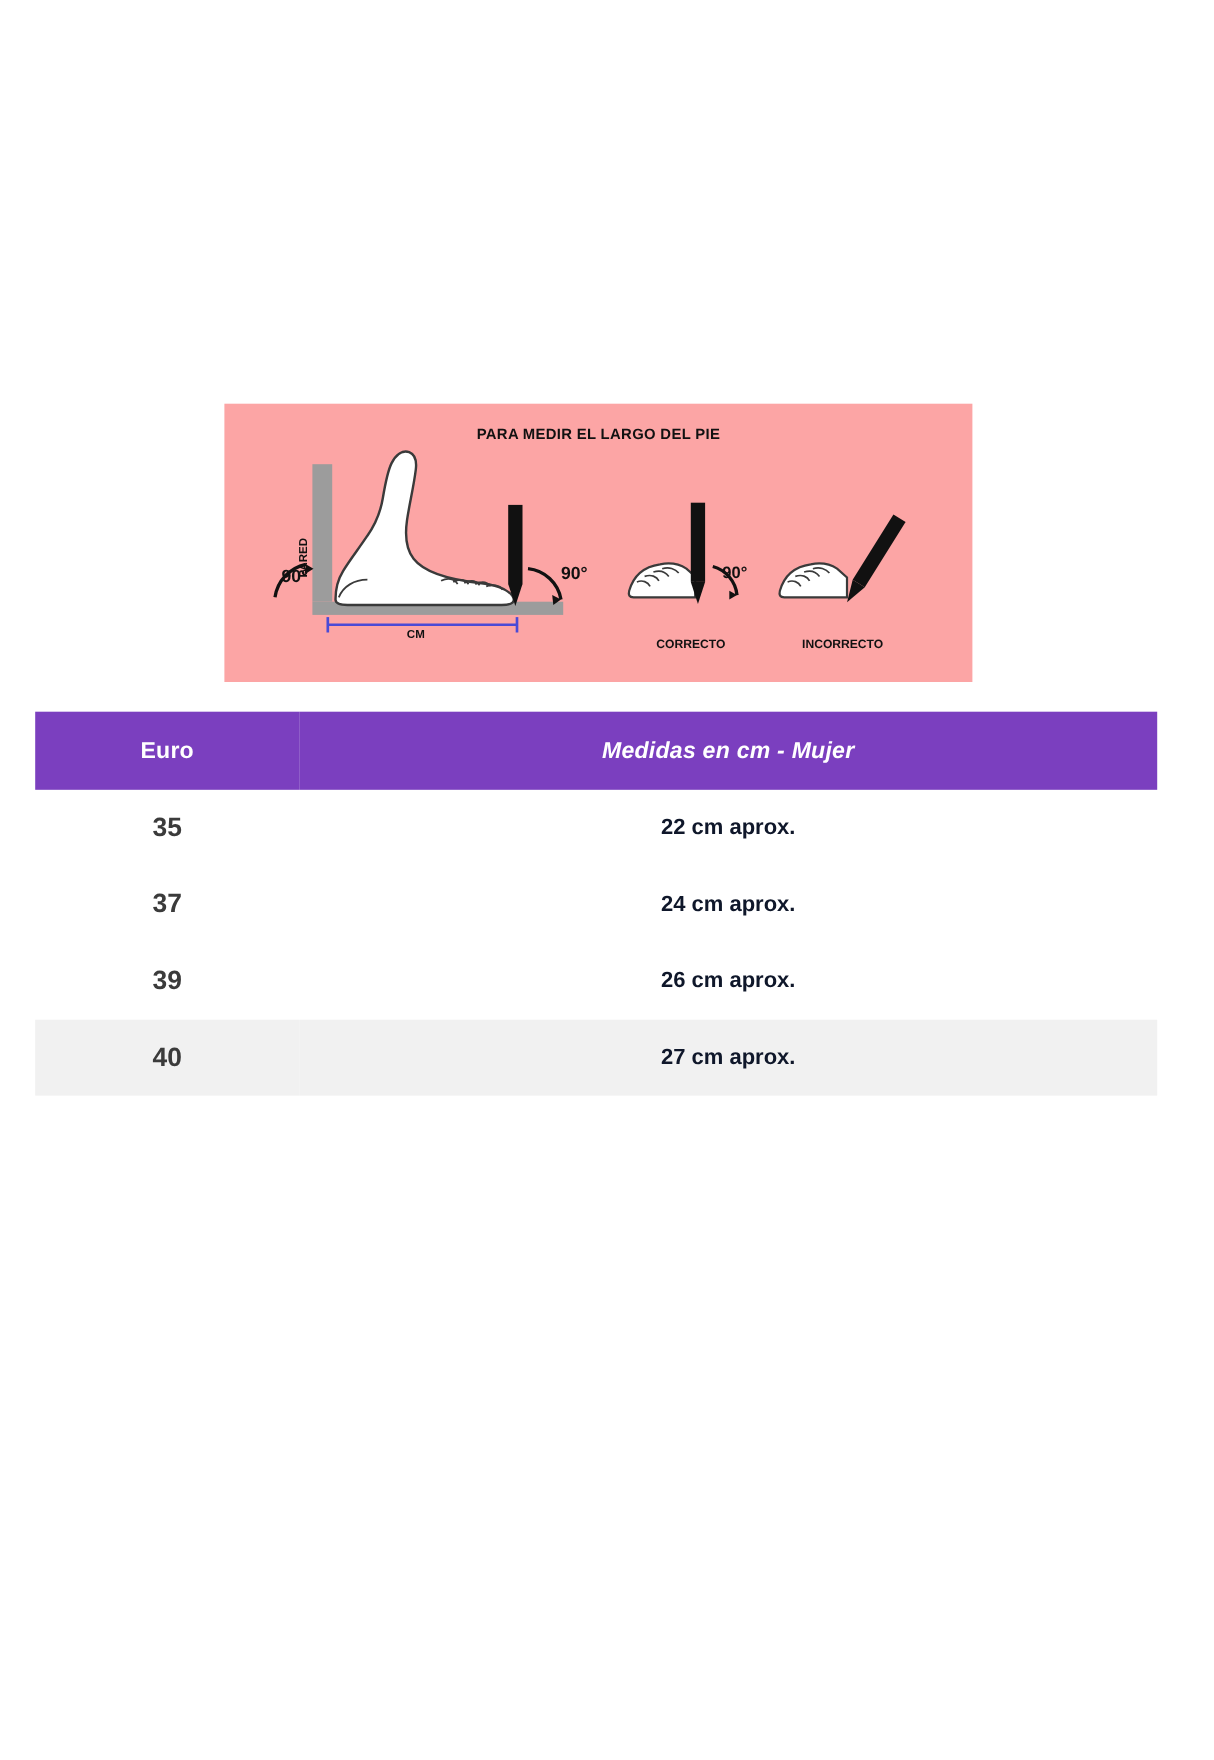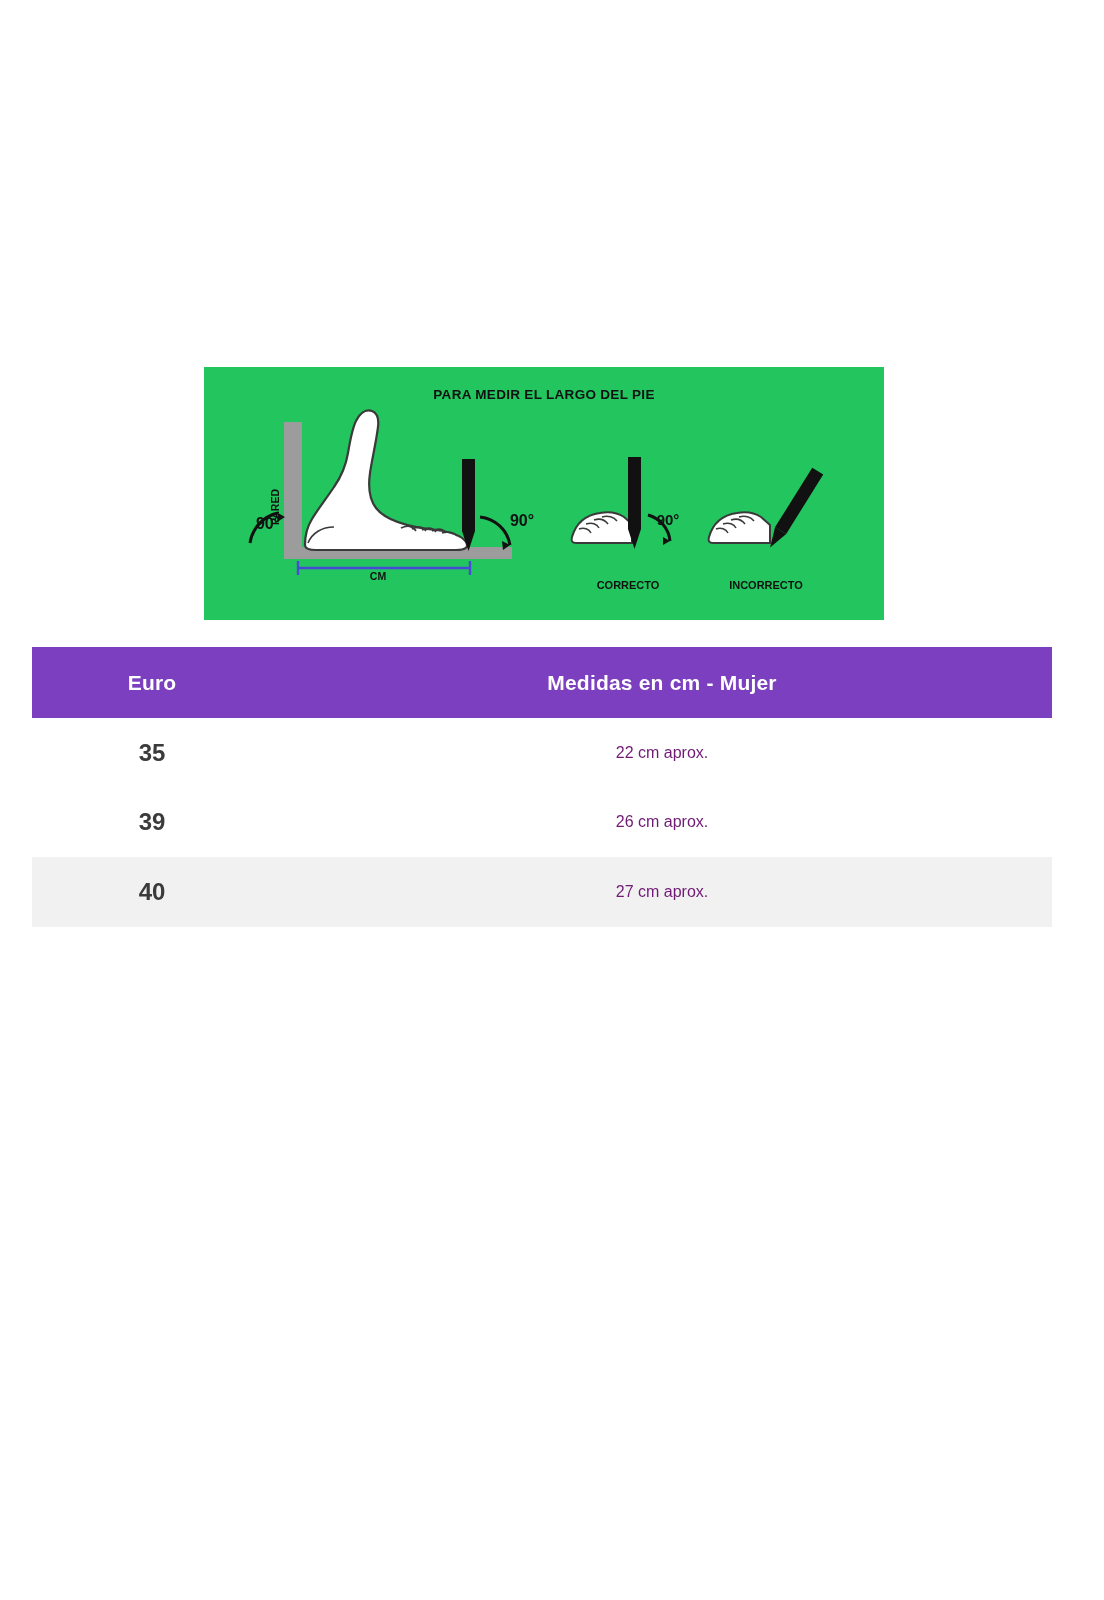--- a/index.html
+++ b/index.html
@@ -22,21 +22,21 @@
     height: 1600px;
   }
 
   
   .diagram-panel {
     position: absolute;
     left: 204px;
     top: 367px;
     width: 680px;
     height: 253px;
-    background: #22c55e;
+    background: #fca5a5;
   }
   .diagram-title {
     position: absolute;
     left: 0;
     top: 20px;
     width: 680px;
     text-align: center;
     font-size: 13.5px;
     font-weight: bold;
     letter-spacing: 0.3px;
@@ -61,36 +61,37 @@
     background: #7b3fbf;
     color: #ffffff;
     font-size: 21px;
     font-weight: bold;
     height: 71px;
     padding: 0;
     text-align: center;
     letter-spacing: 0.2px;
   }
   .size-table th.col-euro { width: 240px; }
-  .size-table th.col-cm { width: 780px; }
+  .size-table th.col-cm { width: 780px; font-style: italic; }
 
   .size-table tbody td {
     height: 69.6px;
     padding: 0;
     text-align: center;
     border: none;
   }
   .size-table tbody td.cell-euro {
     font-size: 24px;
     font-weight: bold;
     color: #3b3b3b;
   }
   .size-table tbody td.cell-cm {
-    font-size: 16px;
-    color: #701a75;
+    font-size: 20px;
+    color: #0f172a;
+    font-weight: bold;
   }
   .size-table tbody tr.alt td {
     background: #f1f1f1;
   }
   .size-table tbody tr td.cell-cm {
     
     padding-left: 0px;
   }
 </style>
 </head>
@@ -201,20 +202,24 @@
         <th class="col-euro">Euro</th>
         <th class="col-cm">Medidas en cm - Mujer</th>
       </tr>
     </thead>
     <tbody>
       <tr>
         <td class="cell-euro">35</td>
         <td class="cell-cm">22 cm aprox.</td>
       </tr>
       <tr>
+        <td class="cell-euro">37</td>
+        <td class="cell-cm">24 cm aprox.</td>
+      </tr>
+      <tr>
         <td class="cell-euro">39</td>
         <td class="cell-cm">26 cm aprox.</td>
       </tr>
       <tr class="alt">
         <td class="cell-euro">40</td>
         <td class="cell-cm">27 cm aprox.</td>
       </tr>
     </tbody>
   </table>
 

